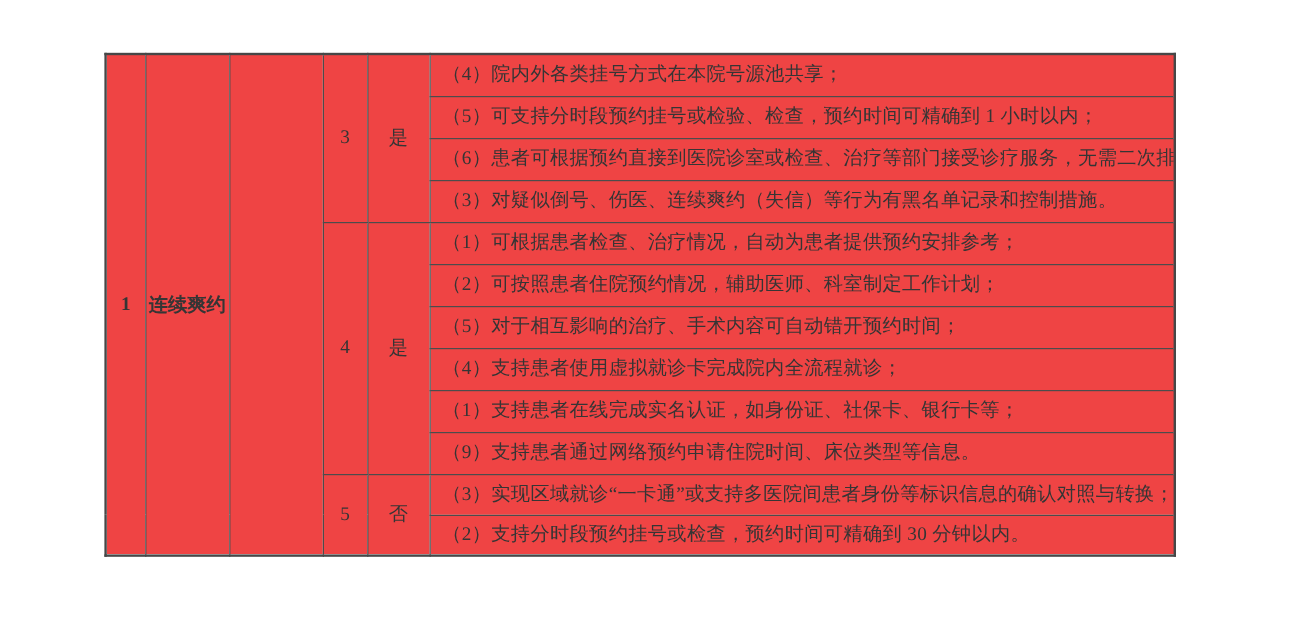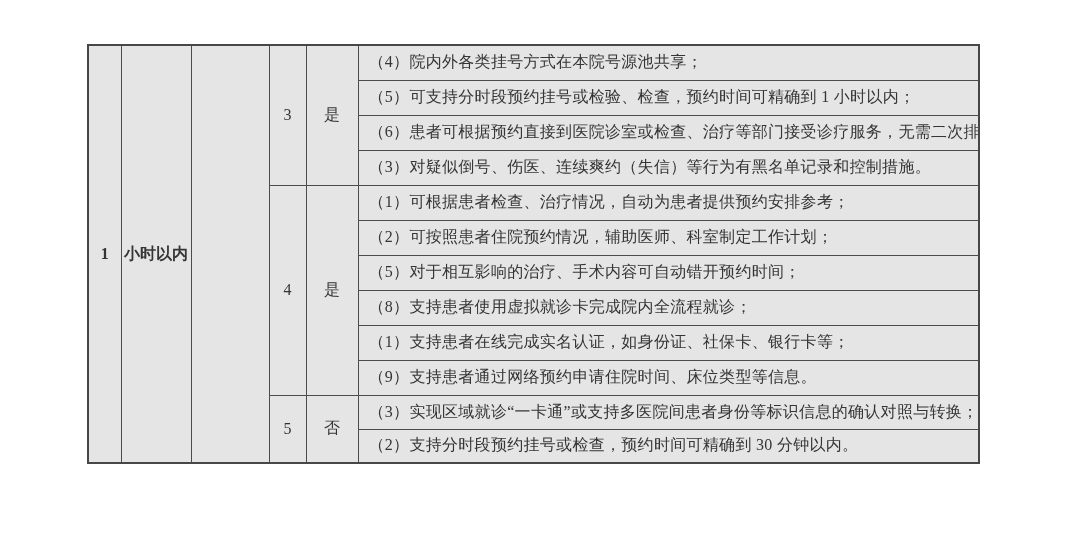--- a/index.html
+++ b/index.html
@@ -24,21 +24,21 @@
     border-collapse: collapse;
     table-layout: fixed;
     border: 2px solid #474747;
     background: #ffffff;
   }
   table.req-table td {
     border: 1px solid #4c4c4c;
     color: #353535;
     font-size: 16px;
     vertical-align: middle;
-    background: #e5e5e5;
+    background: #ef4444;
     overflow: hidden;
     white-space: nowrap;
   }
   td.c-center { text-align: center; }
   td.c-serial, td.c-category {
     font-weight: bold;
     font-size: 17px;
     color: #2b2b2b;
   }
   td.c-item {
@@ -59,21 +59,21 @@
       <col style="width:70px">
       <col style="width:78px">
       <col style="width:37px">
       <col style="width:52px">
       <col style="width:621px">
     </colgroup>
     <tbody>
 
       <tr class="r">
         <td class="c-center c-serial" rowspan="12">1</td>
-        <td class="c-center c-category" rowspan="12">小时以内</td>
+        <td class="c-center c-category" rowspan="12">连续爽约</td>
         <td class="c-center" rowspan="12"></td>
         <td class="c-center" rowspan="4">3</td>
         <td class="c-center" rowspan="4">是</td>
         <td class="c-item">（4）院内外各类挂号方式在本院号源池共享；</td>
       </tr>
       <tr class="r">
         <td class="c-item">（5）可支持分时段预约挂号或检验、检查，预约时间可精确到 1 小时以内；</td>
       </tr>
       <tr class="r">
         <td class="c-item">（6）患者可根据预约直接到医院诊室或检查、治疗等部门接受诊疗服务，无需二次排队；</td>
@@ -87,21 +87,21 @@
         <td class="c-center" rowspan="6">是</td>
         <td class="c-item">（1）可根据患者检查、治疗情况，自动为患者提供预约安排参考；</td>
       </tr>
       <tr class="r">
         <td class="c-item">（2）可按照患者住院预约情况，辅助医师、科室制定工作计划；</td>
       </tr>
       <tr class="r">
         <td class="c-item">（5）对于相互影响的治疗、手术内容可自动错开预约时间；</td>
       </tr>
       <tr class="r">
-        <td class="c-item">（8）支持患者使用虚拟就诊卡完成院内全流程就诊；</td>
+        <td class="c-item">（4）支持患者使用虚拟就诊卡完成院内全流程就诊；</td>
       </tr>
       <tr class="r">
         <td class="c-item">（1）支持患者在线完成实名认证，如身份证、社保卡、银行卡等；</td>
       </tr>
       <tr class="r">
         <td class="c-item">（9）支持患者通过网络预约申请住院时间、床位类型等信息。</td>
       </tr>
 
       <tr class="r-last">
         <td class="c-center" rowspan="2">5</td>

